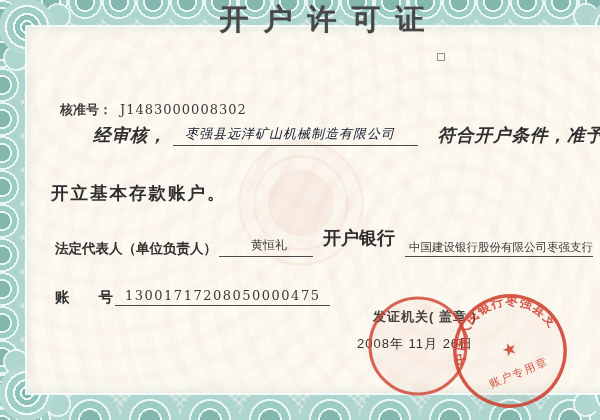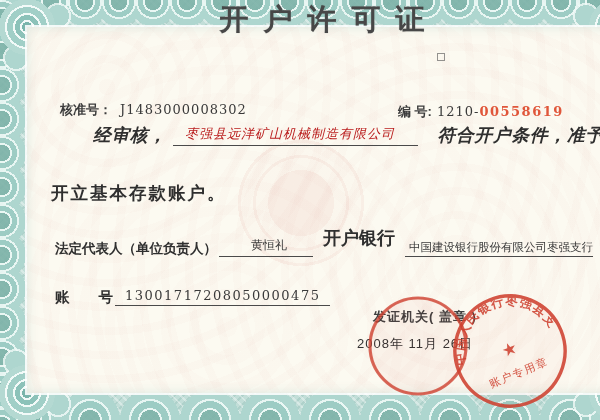--- a/index.html
+++ b/index.html
@@ -61,21 +61,21 @@
   .approval-row .val{font-family:"DejaVu Serif",serif;letter-spacing:1px;margin-left:8px;color:#3a3a3a;}
 
   .serial-row{left:398px;top:103px;font-size:13px;}
   .serial-row .lbl{font-weight:bold;color:#3c3c3c;}
   .serial-row .prefix{font-family:"DejaVu Serif",serif;margin-left:5px;color:#3a3a3a;letter-spacing:1px;}
   .serial-row .num{font-family:"DejaVu Serif",serif;font-weight:bold;color:#e0563a;letter-spacing:1.5px;}
 
   .body-line1{left:55px;right:40px;top:123px;display:flex;align-items:flex-end;font-style:italic;}
   .body-line1 .intro{font-size:17.5px;font-weight:bold;letter-spacing:1px;margin-left:38px;white-space:nowrap;}
   .company-field{flex:1;border-bottom:1.5px solid #4a4a4a;
-    font-family:"DejaVu Serif",serif;font-size:13px;letter-spacing:1px;color:#b91c1c;
+    font-family:"DejaVu Serif",serif;font-size:13px;letter-spacing:1px;color:#0f172a;
     padding:0 4px 2px 12px;margin:0 20px 1px 6px;white-space:nowrap;}
   .body-line1 .clause{font-size:17.5px;font-weight:bold;letter-spacing:1px;white-space:nowrap;}
   .body-line2{left:51px;top:181px;font-size:17.5px;font-weight:bold;letter-spacing:2px;}
 
   .fields-row{left:55px;right:38px;top:226px;display:flex;align-items:flex-end;}
   .legal-label{font-size:13.5px;font-weight:bold;white-space:nowrap;}
   .legal-name-field{width:84px;border-bottom:1.2px solid #4a4a4a;
     font-family:"DejaVu Serif",serif;font-size:12px;color:#3a3a3a;
     padding:0 2px 2px 8px;margin:0 4px 1px 2px;white-space:nowrap;text-align:center;}
   .bank-label{font-size:18px;font-weight:bold;white-space:nowrap;margin:0 10px 8px 6px;}
@@ -114,23 +114,20 @@
   <div class="paper"></div>
   <div class="watermark"></div>
 
   <div class="t title">开户许可证</div>
   <div class="title-mark"></div>
 
   <div class="t approval-row">
     <span class="lbl">核准号：</span><span class="val">J1483000008302</span>
   </div>
 
-  <div class="t serial-row">
-    <span class="lbl">编 号:</span><span class="prefix">1210-</span><span class="num">00558619</span>
-  </div>
 
   <div class="t body-line1">
     <span class="intro">经审核，</span>
     <span class="company-field">枣强县远洋矿山机械制造有限公司</span>
     <span class="clause">符合开户条件，准予</span>
   </div>
   <div class="t body-line2">开立基本存款账户。</div>
 
   <div class="t fields-row">
     <span class="legal-label">法定代表人（单位负责人）</span>

